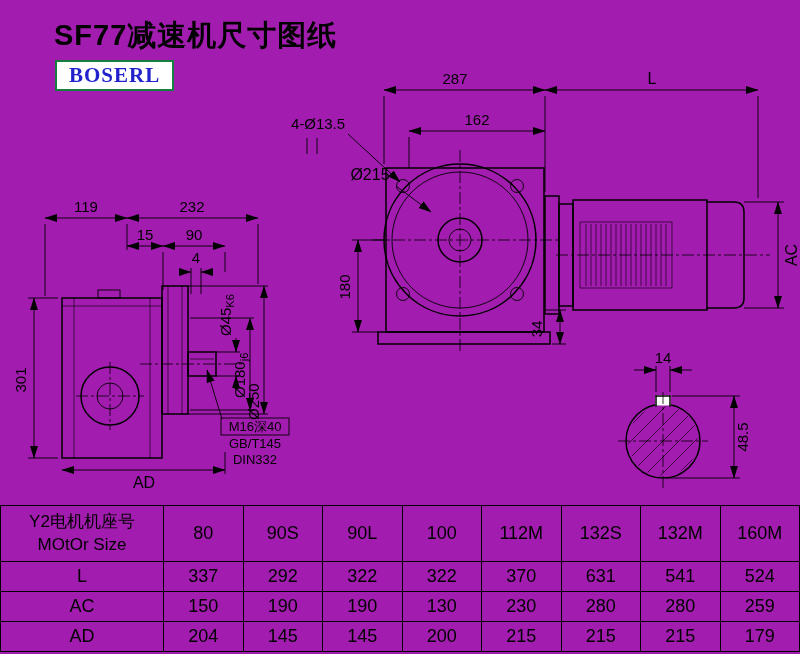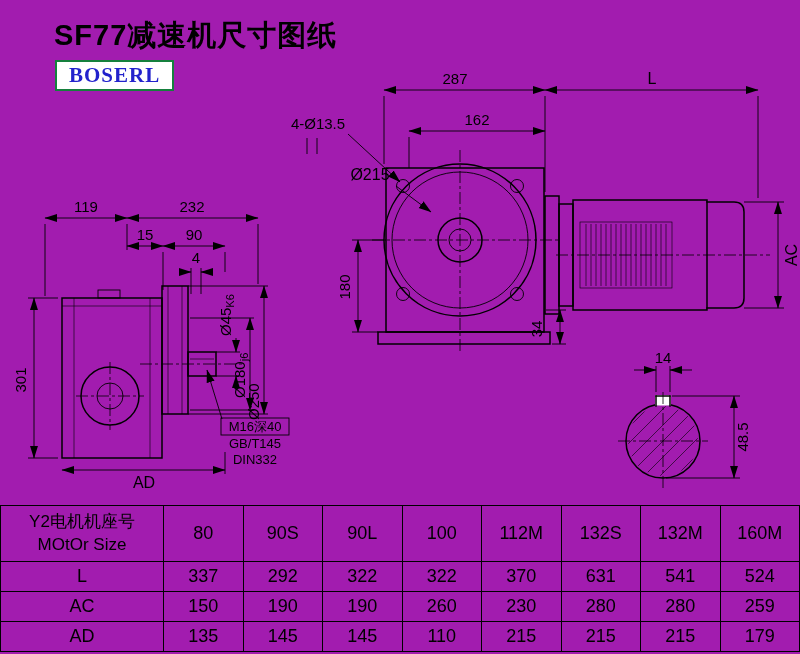--- a/index.html
+++ b/index.html
@@ -233,32 +233,32 @@
       <td>370</td>
       <td>631</td>
       <td>541</td>
       <td>524</td>
     </tr>
     <tr class="row">
       <td class="c1">AC</td>
       <td>150</td>
       <td>190</td>
       <td>190</td>
-      <td>260</td>
+      <td>130</td>
       <td>230</td>
       <td>280</td>
       <td>280</td>
       <td>259</td>
     </tr>
     <tr class="row">
       <td class="c1">AD</td>
-      <td>135</td>
+      <td>204</td>
       <td>145</td>
       <td>145</td>
-      <td>110</td>
+      <td>200</td>
       <td>215</td>
       <td>215</td>
       <td>215</td>
       <td>179</td>
     </tr>
   </tbody>
     </table>
 
 </div>
 

